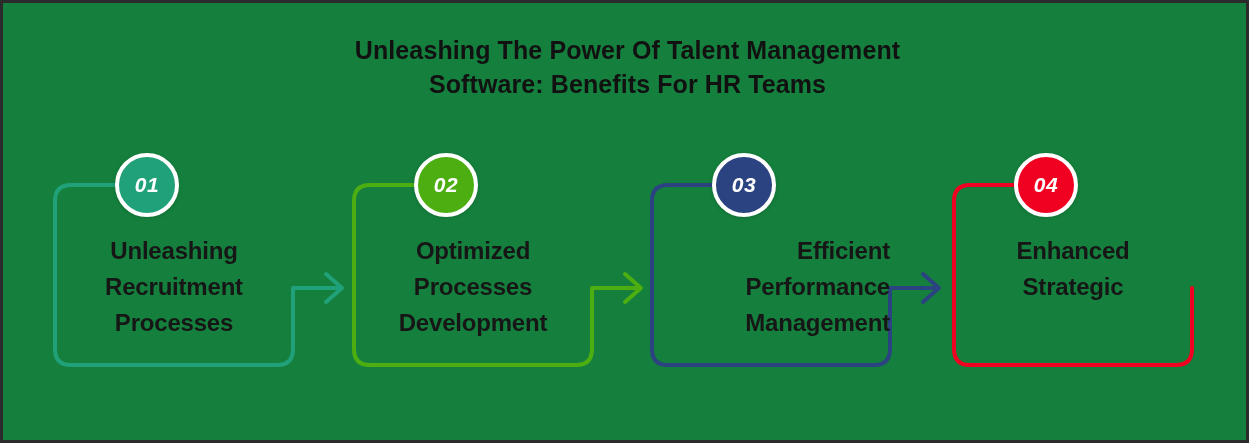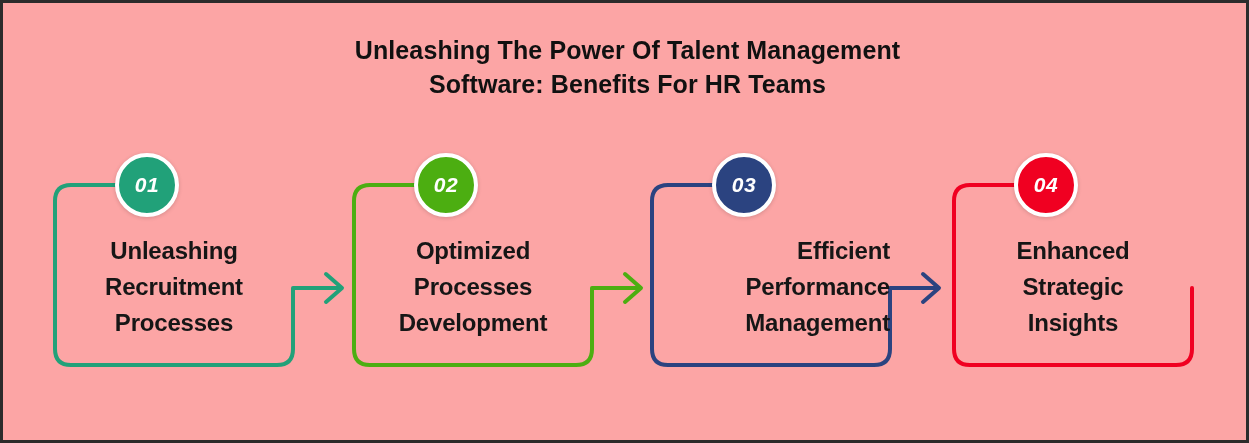--- a/index.html
+++ b/index.html
@@ -7,21 +7,21 @@
     padding: 0;
     background: #ffffff;
   }
   body {
     font-family: "Liberation Sans", sans-serif;
   }
   #canvas {
     position: relative;
     width: 1249px;
     height: 443px;
-    background: #fca5a5;
+    background: #15803d;
     box-sizing: border-box;
     border: 3px solid #2b2b2b;
     overflow: hidden;
   }
 
   
   #title-block {
     position: absolute;
     left: 0;
     top: 30px;
@@ -155,21 +155,20 @@
 
   <div class="step-text" style="left:649px; top:230px; width:238px;text-align:right;">
     <span class="tl">Efficient</span>
     <span class="tl">Performance</span>
     <span class="tl">Management</span>
   </div>
 
   <div class="step-text" style="left:951px; top:230px; width:238px;">
     <span class="tl">Enhanced</span>
     <span class="tl">Strategic</span>
-    <span class="tl">Insights</span>
   </div>
 
   <div class="step-badge" style="left:112px; top:150px; background:#21a179;">
     <span>01</span>
   </div>
 
   <div class="step-badge" style="left:411px; top:150px; background:#4cae11;">
     <span>02</span>
   </div>
 

